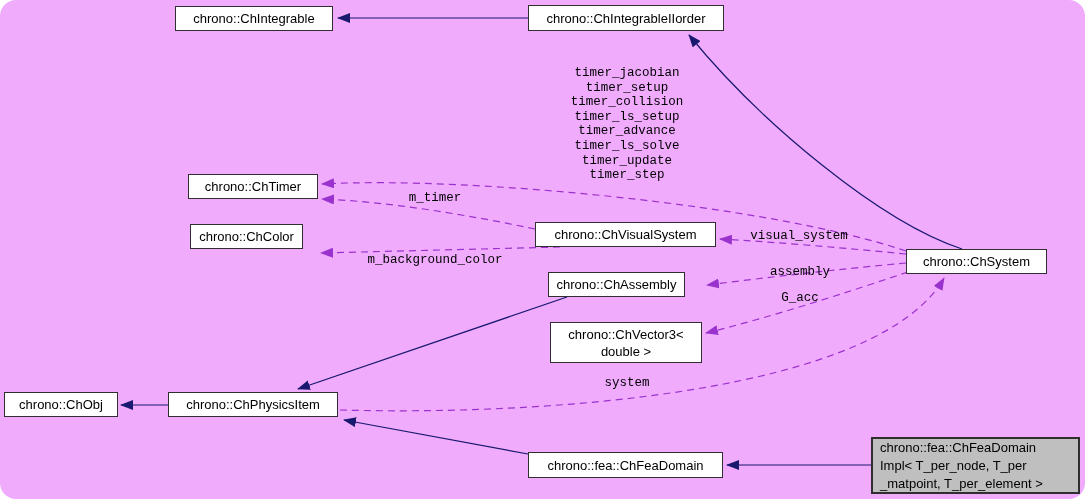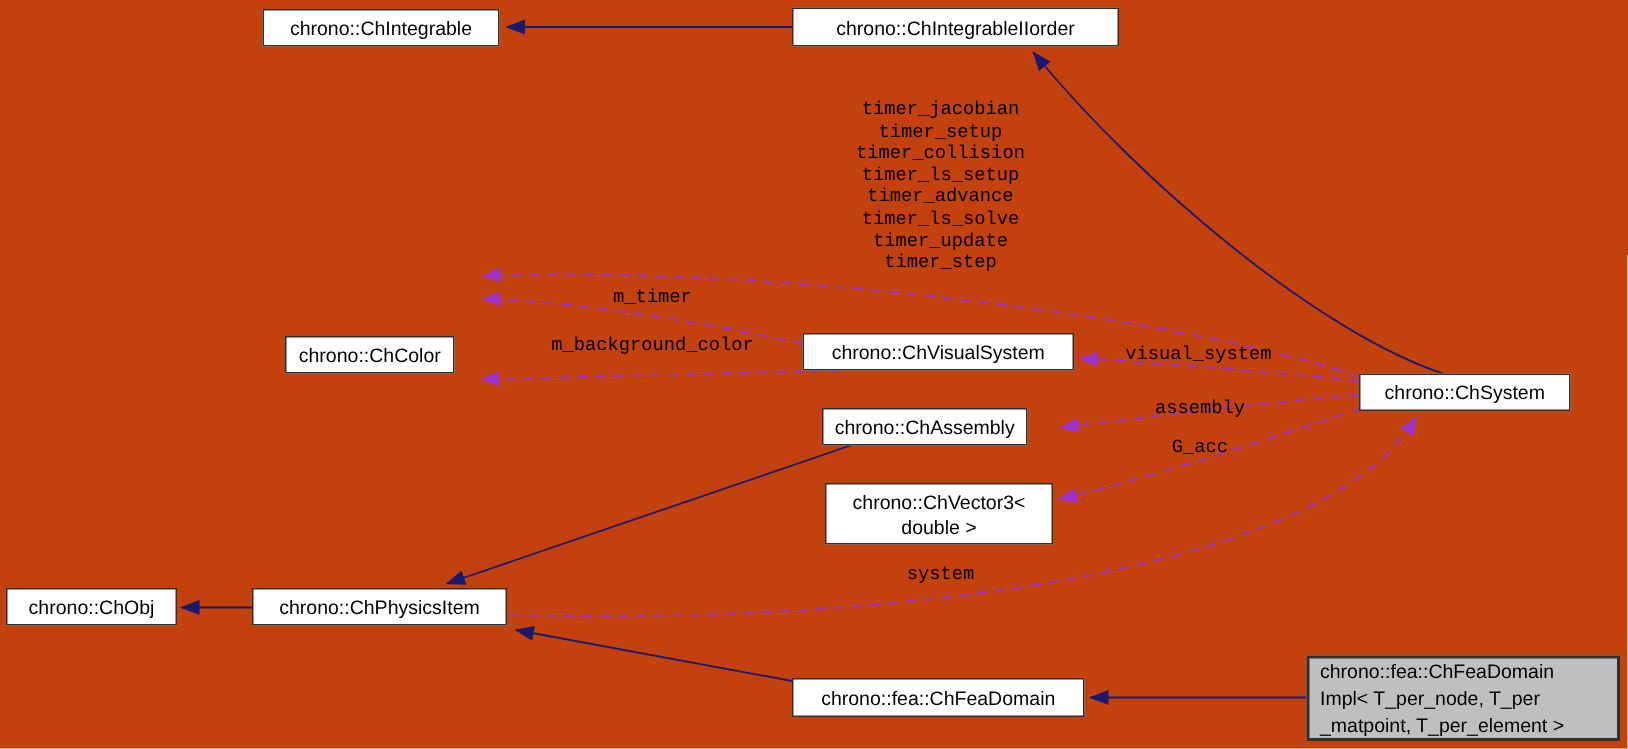--- a/index.html
+++ b/index.html
@@ -1,21 +1,22 @@
 <!DOCTYPE html>
 <html><head>
 <meta charset="utf-8">
 <style>
   html,body{margin:0;padding:0;background:#ffffff;}
   .diagram{
     position:relative;
     width:1085px;height:499px;
-    background:#c2410c;
+    background:#f0abfc;
     font-family:"Liberation Sans","DejaVu Sans",sans-serif;
     overflow:hidden;
+    border-radius:16px;
   }
   .edges{position:absolute;left:0;top:0;width:1085px;height:499px;}
   .edge-inherit{stroke:#191970;stroke-width:1.2;fill:none;}
   .edge-usage{stroke:#9a32cd;stroke-width:1.2;fill:none;stroke-dasharray:7 5;}
   .node{
     position:absolute;
     box-sizing:border-box;
     border:1px solid #2f2f2f;
     background:#ffffff;
     color:#000000;
@@ -71,21 +72,22 @@
     <path class="edge-usage" d="M906,251 C770,205 470,176 322,184" marker-end="url(#ah-purple)"></path>
     <path class="edge-usage" d="M535,229 C468,215 392,202 322,199" marker-end="url(#ah-purple)"></path>
     <path class="edge-usage" d="M560,247 C480,249 400,251 321,253" marker-end="url(#ah-purple)"></path>
     <path class="edge-usage" d="M906,254 C845,248 775,242 720,239" marker-end="url(#ah-purple)"></path>
     <path class="edge-usage" d="M906,263 C840,269 770,277 707,285" marker-end="url(#ah-purple)"></path>
     <path class="edge-usage" d="M908,272 C845,293 775,316 706,333" marker-end="url(#ah-purple)"></path>
     <path class="edge-usage" d="M340,410 C560,416 880,390 944,278" marker-end="url(#ah-purple)"></path>
   </svg>
 
   <div class="node" style="left:175px;top:6px;width:158px;height:25px">chrono::ChIntegrable</div>
-  <div class="node" style="left:528px;top:5px;width:218px;height:26px">chrono::ChIntegrableIIorder</div>
+  <div class="node" style="left:528px;top:5px;width:196px;height:26px">chrono::ChIntegrableIIorder</div>
+  <div class="node" style="left:188px;top:174px;width:130px;height:25px">chrono::ChTimer</div>
   <div class="node" style="left:190px;top:224px;width:113px;height:25px">chrono::ChColor</div>
   <div class="node" style="left:535px;top:222px;width:181px;height:25px">chrono::ChVisualSystem</div>
   <div class="node" style="left:548px;top:272px;width:137px;height:25px">chrono::ChAssembly</div>
   <div class="node" style="left:550px;top:322px;width:152px;height:41px">chrono::ChVector3&lt;
 double &gt;</div>
   <div class="node" style="left:4px;top:392px;width:114px;height:25px">chrono::ChObj</div>
   <div class="node" style="left:168px;top:392px;width:170px;height:25px">chrono::ChPhysicsItem</div>
   <div class="node" style="left:528px;top:452px;width:195px;height:26px">chrono::fea::ChFeaDomain</div>
   <div class="node" style="left:906px;top:249px;width:141px;height:25px">chrono::ChSystem</div>
   <div class="node selected" style="left:871px;top:437px;width:209px;height:57px">chrono::fea::ChFeaDomain
@@ -94,19 +96,19 @@
 
   <div class="elabel" style="left:627px;top:66px">timer_jacobian
 timer_setup
 timer_collision
 timer_ls_setup
 timer_advance
 timer_ls_solve
 timer_update
 timer_step</div>
   <div class="elabel" style="left:435px;top:191px">m_timer</div>
-  <div class="elabel" style="left:435px;top:223px">m_background_color</div>
+  <div class="elabel" style="left:435px;top:253px">m_background_color</div>
   <div class="elabel" style="left:799px;top:229px">visual_system</div>
   <div class="elabel" style="left:800px;top:265px">assembly</div>
   <div class="elabel" style="left:800px;top:291px">G_acc</div>
   <div class="elabel" style="left:627px;top:376px">system</div>
 
 </div>
 
 </body></html>

